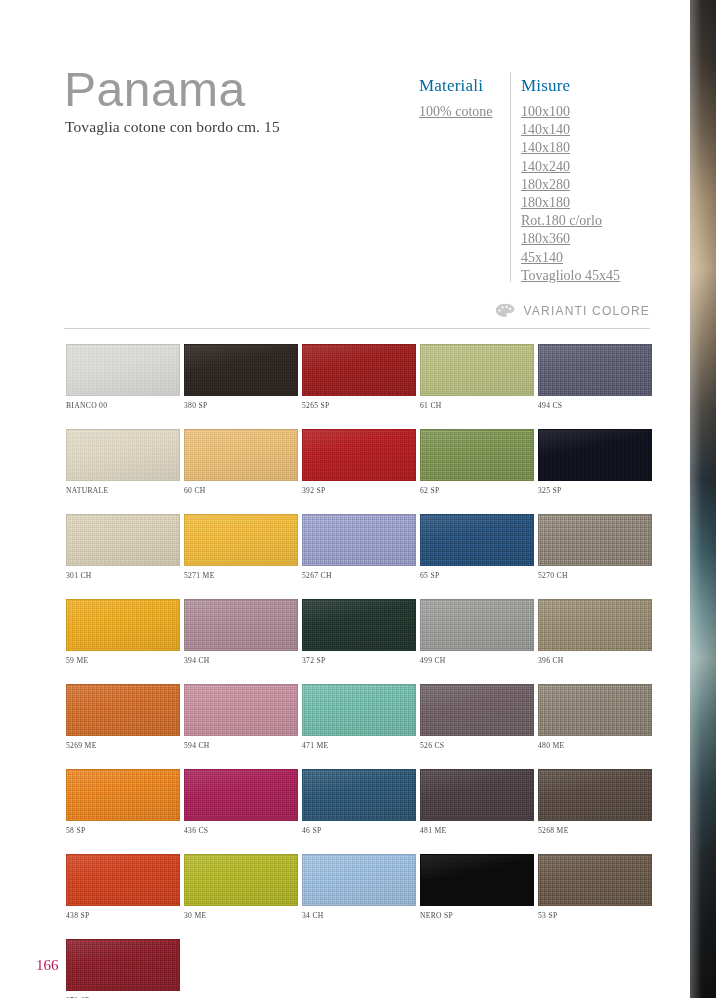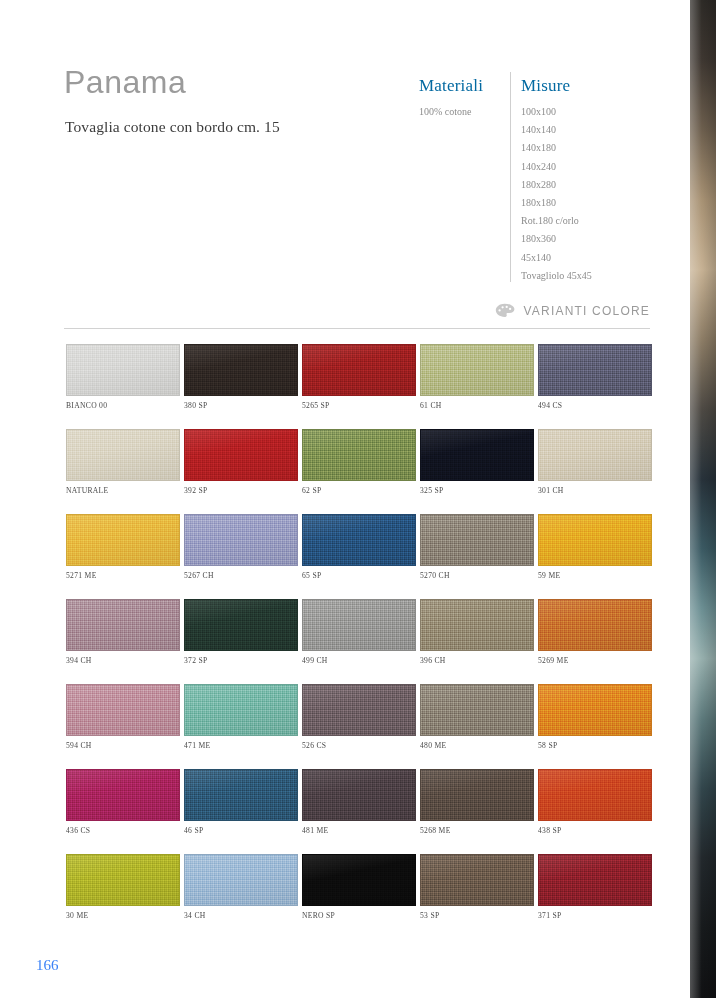--- a/index.html
+++ b/index.html
@@ -25,34 +25,34 @@
     background: linear-gradient(90deg, rgba(255,255,255,.28) 0%, rgba(255,255,255,0) 45%, rgba(0,0,0,.18) 100%);
   }
   .strip-gap {
     position: absolute; top: 0; right: 26px; width: 7px; height: 998px; background: #ffffff;
   }
 
   
   .title {
     position: absolute; left: 64px; top: 66px;
     font-family: "Liberation Sans", sans-serif;
-    font-size: 32px; font-weight: 300; color: #9b9b9b;
+    font-size: 48px; font-weight: 300; color: #9b9b9b;
     letter-spacing: .5px; line-height: 1;
   }
   .subtitle {
     position: absolute; left: 65px; top: 118px;
     font-size: 15.5px; color: #3c3c3c; letter-spacing: .1px; text-align: center;
   }
 
   .spec-materiali { position: absolute; left: 419px; top: 76px; width: 100px; }
   .spec-misure    { position: absolute; left: 521px; top: 76px; width: 160px; }
   .spec-h {
     font-size: 17px; color: #0369a1; margin-bottom: 7px; letter-spacing: .2px;
   }
-  .spec-line { font-size: 10px; color: #8c8c8c; line-height: 18.2px; }
+  .spec-line { font-size: 14px; color: #8c8c8c; line-height: 18.2px; text-decoration: underline; }
   .spec-rule {
     position: absolute; left: 510px; top: 72px; width: 1px; height: 210px; background: #cfcfcf;
   }
 
   
   .varianti {
     position: absolute; right: 66px; top: 303px;
     display: flex; align-items: center; gap: 9px;
   }
   .varianti .label {
@@ -100,21 +100,21 @@
     background: linear-gradient(168deg, rgba(255,255,255,.10) 0%, rgba(255,255,255,0) 38%, rgba(0,0,0,.07) 100%);
   }
   .code {
     margin-top: 5px;
     font-size: 7.6px; color: #4a4a4a; letter-spacing: .3px;
     font-family: "Liberation Serif", serif;
   }
 
   .page-number {
     position: absolute; left: 36px; top: 957px;
-    font-size: 15px; color: #3b82f6;
+    font-size: 15px; color: #be185d;
   }
 </style>
 </head>
 <body>
 
 <div class="page">
 
   <div class="strip-gap"></div>
   <div class="photo-strip">
     <div class="sheen"></div>
@@ -200,20 +200,27 @@
         <div class="code">494 CS</div>
       </div>
       <div class="cell">
         <div class="swatch" style="background: rgb(219, 213, 195);">
           <div class="weave"></div>
           <div class="shade"></div>
         </div>
         <div class="code">NATURALE</div>
       </div>
       <div class="cell">
+        <div class="swatch" style="background: rgb(227, 188, 124);">
+          <div class="weave"></div>
+          <div class="shade"></div>
+        </div>
+        <div class="code">60 CH</div>
+      </div>
+      <div class="cell">
         <div class="swatch" style="background: rgb(180, 31, 34);">
           <div class="weave"></div>
           <div class="shade"></div>
         </div>
         <div class="code">392 SP</div>
       </div>
       <div class="cell">
         <div class="swatch" style="background: rgb(125, 145, 80);">
           <div class="weave"></div>
           <div class="shade"></div>

